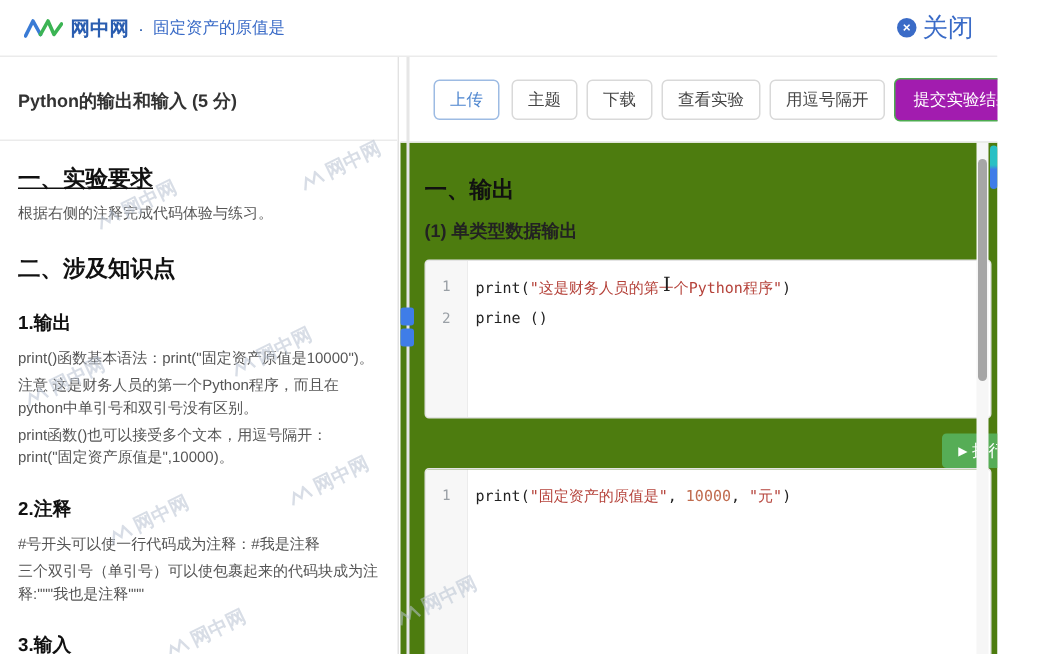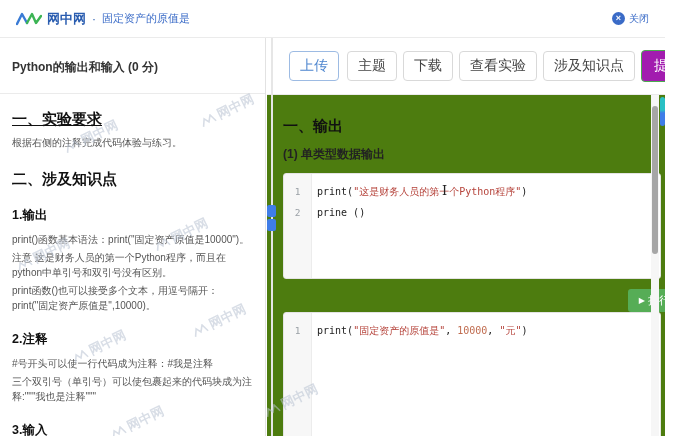--- a/index.html
+++ b/index.html
@@ -17,21 +17,21 @@
   }
   .logo-wrap { display:flex; align-items:center; gap:5px; }
   .brand { font-size:13px; font-weight:bold; color:#2a5db0; }
   .brand-dot { color:#2a5db0; font-size:12px; margin:0 1px; }
   .product { font-size:11px; color:#3a6bc7; }
   .close-wrap { margin-left:auto; display:flex; align-items:center; gap:4px; cursor:pointer; }
   .close-circle {
     width:13px; height:13px; border-radius:50%; background:#3a6bc7; color:#fff;
     font-size:9px; line-height:13px; text-align:center; font-weight:bold;
   }
-  .close-label { font-size:10px; color:#3a6bc7; }
+  .close-label { font-size:17px; color:#3a6bc7; }
 
   
   .left-panel {
     position:absolute; top:38px; left:0; width:266px; bottom:0; background:#fff;
     border-right:1px solid #e2e2e2; z-index:5; overflow:hidden;
   }
   .panel-title {
     height:56px; padding:21px 12px 0; font-size:12px; font-weight:bold;
     color:#333; border-bottom:1px solid #ebebeb; background:#fff; position:relative; z-index:2;
   }
@@ -46,21 +46,21 @@
   .divider-handle { position:absolute; left:267px; top:205px; width:9px; z-index:7; cursor:col-resize; }
   .divider-handle .seg { width:9px; height:12px; background:#3f7de8; border-radius:2px; margin-bottom:2px; }
 
   
   .right-panel { position:absolute; top:38px; left:267px; right:0; bottom:0; background:#fff; z-index:4; }
   .toolbar {
     height:57px; border-bottom:1px solid #ebebeb; display:flex; align-items:center;
     padding:0 10px 0 14px; gap:8px; background:#fff; position:relative; z-index:3;
   }
   .btn {
-    font-size:14px; padding:5px 10px; border:1px solid #d9d9d9; border-radius:4px;
+    font-size:11px; padding:5px 10px; border:1px solid #d9d9d9; border-radius:4px;
     background:#fff; color:#444; cursor:pointer; white-space:nowrap;
   }
   .btn-upload { border-color:#9dbbe3; color:#4e86cf; }
   .btn-submit { background:#a21caf; border:1px solid #4cab50; color:#fff; padding:6px 12px; }
   .toolbar-right { margin-left:auto; display:flex; gap:6px; align-items:center; }
   .outline-icon { width:18px; height:15px; display:inline-block; }
 
   .right-content {
     position:absolute; top:57px; left:0; right:0; bottom:0;
     padding:8px 20px 0 16px; overflow:hidden; background:#4d7c0f;
@@ -124,21 +124,21 @@
       <span class="brand-dot">·</span>
       <span class="product">固定资产的原值是</span>
     </div>
     <div class="close-wrap">
       <span class="close-circle">×</span>
       <span class="close-label">关闭</span>
     </div>
   </div>
 
   <div class="left-panel">
-    <div class="panel-title">Python的输出和输入 (0 分)</div>
+    <div class="panel-title">Python的输出和输入 (5 分)</div>
     <div class="left-content">
       <div class="h1doc first">一、实验要求</div>
       <p class="pdoc">根据右侧的注释完成代码体验与练习。</p>
       <div class="h1doc">二、涉及知识点</div>
       <div class="h2doc">1.输出</div>
       <p class="pdoc">print()函数基本语法：print("固定资产原值是10000")。</p>
       <p class="pdoc">注意 这是财务人员的第一个Python程序，而且在python中单引号和双引号没有区别。</p>
       <p class="pdoc">print函数()也可以接受多个文本，用逗号隔开：print("固定资产原值是",10000)。</p>
       <div class="h2doc">2.注释</div>
       <p class="pdoc">#号开头可以使一行代码成为注释：#我是注释</p>
@@ -160,21 +160,21 @@
         <rect x="6" y="1" width="11" height="2.4" fill="#4a8fd4"></rect>
         <rect x="6" y="6" width="11" height="2.4" fill="#4a8fd4"></rect>
         <rect x="6" y="11" width="11" height="2.4" fill="#4a8fd4"></rect>
         <path d="M4 3.5 L0.5 7.2 L4 10.9 Z" fill="#4a8fd4"></path>
       </svg>
       <button class="btn btn-upload">上传</button>
       <div class="toolbar-right">
         <button class="btn">主题</button>
         <button class="btn">下载</button>
         <button class="btn">查看实验</button>
-        <button class="btn">涉及知识点</button>
+        <button class="btn">用逗号隔开</button>
         <button class="btn btn-submit">提交实验结果</button>
       </div>
     </div>
 
     <div class="right-content">
       <div class="h-main">一、输出</div>
       <div class="h-sub">(1) 单类型数据输出</div>
 
       <div class="editor editor-1">
         <div class="code-area">

